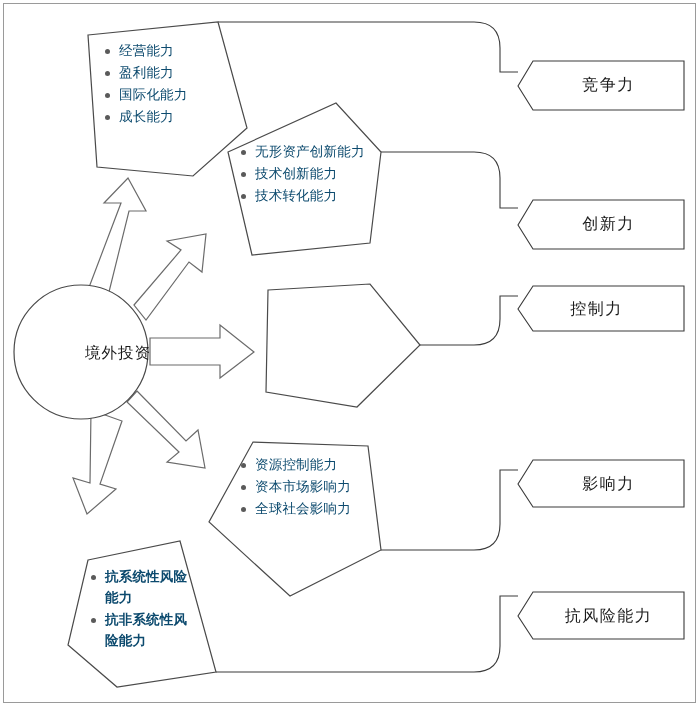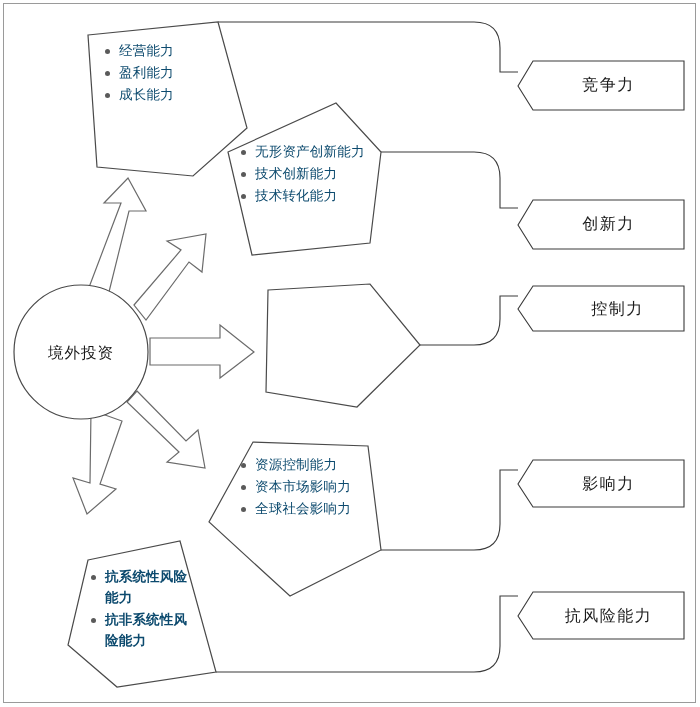--- a/index.html
+++ b/index.html
@@ -83,21 +83,21 @@
     top: 8px;
     width: 5px;
     height: 5px;
     border-radius: 50%;
     background: #5a5a5a;
   }
   .center-label {
     position: absolute;
     font-size: 15.5px;
     color: #1a1a1a;
-    text-align: center;
+    text-align: right;
     width: 140px;
     letter-spacing: 1px;
   }
   .banner-label {
     position: absolute;
     font-size: 16px;
     color: #1a1a1a;
     text-align: center;
     letter-spacing: 1.5px;
     white-space: nowrap;
@@ -152,20 +152,21 @@
     <polygon class="banner" points="533,460 684,460 684,507 533,507 518,484"></polygon>
     <polygon class="banner" points="533,592 684,592 684,639 533,639 518,616"></polygon>
   </svg>
 
   <div class="center-label" style="left:11px; top:343px;">境外投资</div>
 
   <div class="txt-block" style="left:104px; top:41px; width:125px;">
     <ul>
       <li>经营能力</li>
       <li>盈利能力</li>
+      <li>国际化能力</li>
       <li>成长能力</li>
     </ul>
   </div>
 
   <div class="txt-block" style="left:240px; top:142px; width:128px;">
     <ul>
       <li>无形资产创新能力</li>
       <li>技术创新能力</li>
       <li>技术转化能力</li>
     </ul>
@@ -186,17 +187,17 @@
 
   <div class="txt-block" style="left:90px; top:567px; width:110px;font-weight:bold;">
     <ul>
       <li>抗系统性风险能力</li>
       <li>抗非系统性风险能力</li>
     </ul>
   </div>
 
   <div class="banner-label" style="left:533px; top:75px; width:151px;">竞争力</div>
   <div class="banner-label" style="left:533px; top:214px; width:151px;">创新力</div>
-  <div class="banner-label" style="left:542px; top:299px; width:151px;">控制力</div>
+  <div class="banner-label" style="left:521px; top:299px; width:151px;">控制力</div>
   <div class="banner-label" style="left:533px; top:474px; width:151px;">影响力</div>
   <div class="banner-label" style="left:533px; top:606px; width:151px;">抗风险能力</div>
 
 </div>
 
 </body></html>

